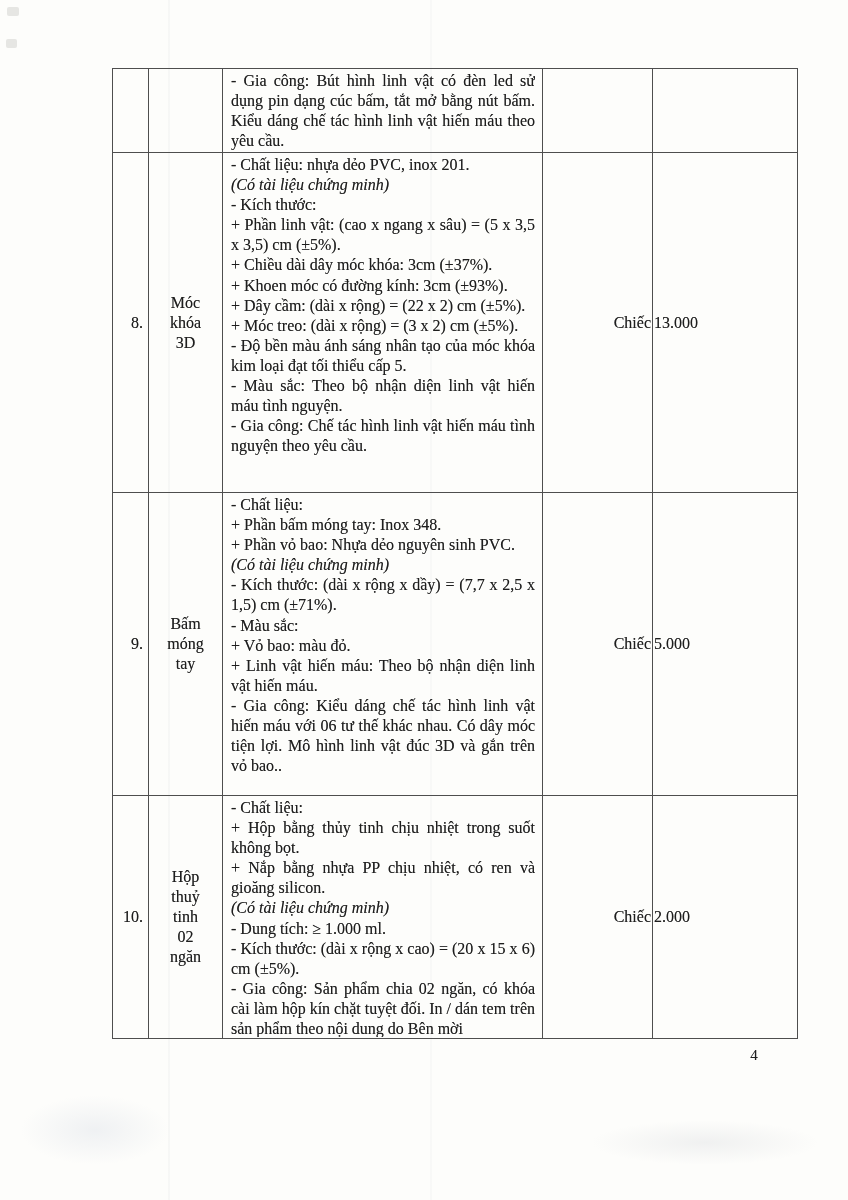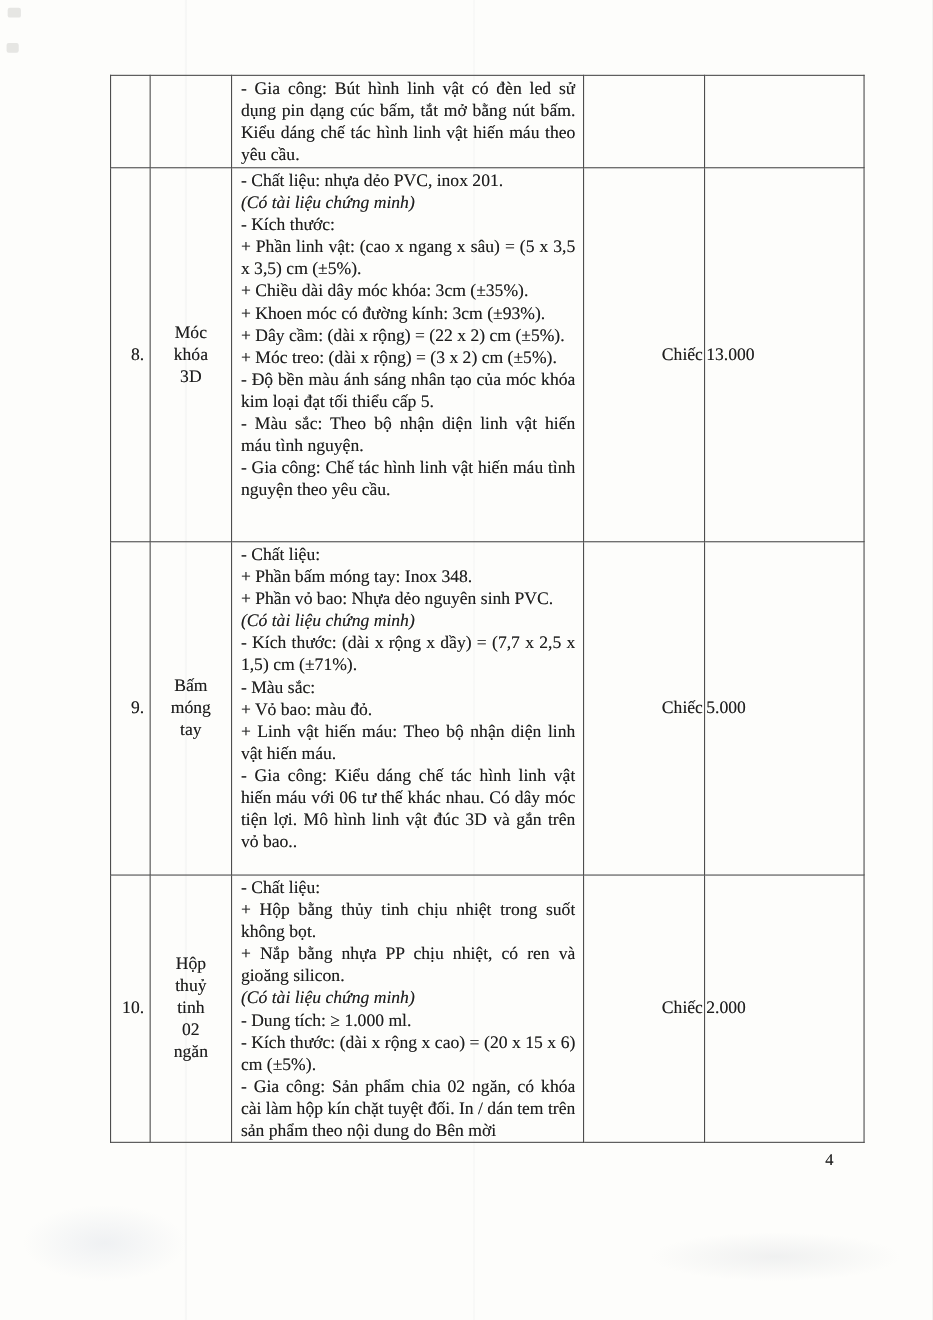--- a/index.html
+++ b/index.html
@@ -22,21 +22,21 @@
   .smudge { position:absolute; pointer-events:none; border-radius:50%; }
   .smudge.bl { left:20px; top:1095px; width:150px; height:70px;
     background:radial-gradient(ellipse at center, rgba(175,185,205,0.18), transparent 70%); }
   .smudge.br { left:590px; top:1120px; width:230px; height:45px;
     background:radial-gradient(ellipse at center, rgba(170,175,185,0.16), transparent 70%); }
   .mark { position:absolute; background:#b9b9b6; opacity:.35; border-radius:2px; pointer-events:none; }
   .mark.m1 { left:7px; top:7px; width:12px; height:9px; }
   .mark.m2 { left:6px; top:39px; width:11px; height:9px; }
 
   table.spec {
-    position:absolute; left:100px; top:68px;
+    position:absolute; left:112px; top:68px;
     width:685px;
     border-collapse:collapse; table-layout:fixed;
   }
   .spec td {
     border:1px solid #4e4e4e;
     vertical-align:middle;
     font-size:16px;
     overflow:hidden;
   }
   .spec tr:nth-child(1) { height:84px; }
@@ -101,21 +101,21 @@
         </tr>
         <tr>
           <td class="stt">8.</td>
           <td class="name">Móc khóa 3D</td>
           <td class="desc">
             <div class="desc-box">
               <p>- Chất liệu: nhựa dẻo PVC, inox 201.</p>
               <p class="it">(Có tài liệu chứng minh)</p>
               <p>- Kích thước:</p>
               <p>+ Phần linh vật: (cao x ngang x sâu) = (5 x 3,5 x 3,5) cm (±5%).</p>
-              <p>+ Chiều dài dây móc khóa: 3cm (±35%).</p>
+              <p>+ Chiều dài dây móc khóa: 3cm (±37%).</p>
               <p>+ Khoen móc có đường kính: 3cm (±93%).</p>
               <p>+ Dây cầm: (dài x rộng) = (22 x 2) cm (±5%).</p>
               <p>+ Móc treo: (dài x rộng) = (3 x 2) cm (±5%).</p>
               <p>- Độ bền màu ánh sáng nhân tạo của móc khóa kim loại đạt tối thiểu cấp 5.</p>
               <p>- Màu sắc: Theo bộ nhận diện linh vật hiến máu tình nguyện.</p>
               <p>- Gia công: Chế tác hình linh vật hiến máu tình nguyện theo yêu cầu.</p>
             </div>
           </td>
           <td class="unit">Chiếc</td>
           <td class="qty">13.000</td>

